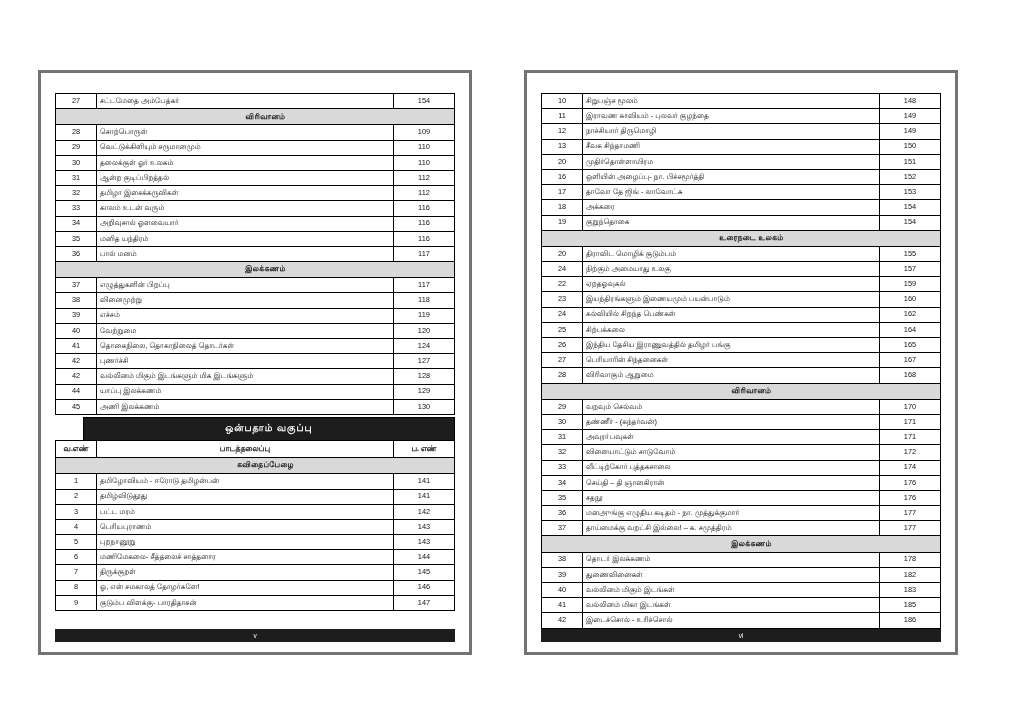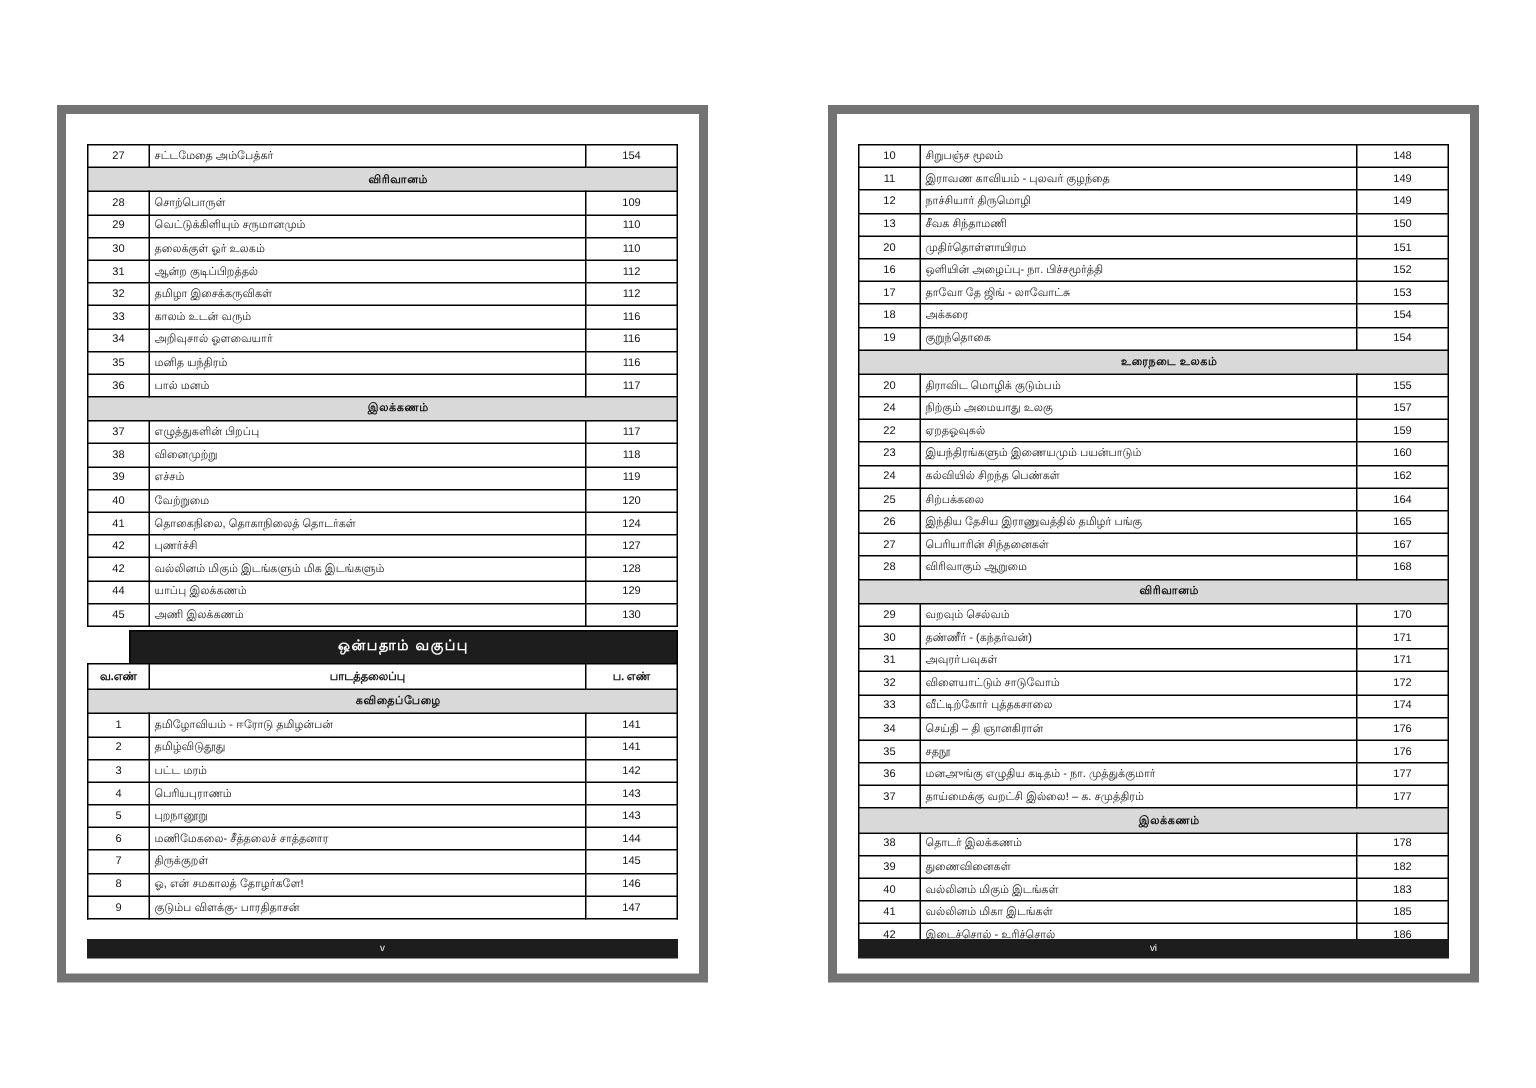--- a/index.html
+++ b/index.html
@@ -15,25 +15,25 @@
     width: 1024px;
     height: 725px;
     background: #ffffff;
   }
   .sheet {
     position: absolute;
     top: 70px;
     width: 434px;
     height: 585px;
     background: #ffffff;
-    border: 6px solid #737373;
+    border: 3px solid #737373;
     box-sizing: border-box;
   }
   .sheet.left { left: 38px; }
-  .sheet.right { left: 552px; }
+  .sheet.right { left: 524px; }
 
   .sheet-inner {
     position: absolute;
     left: 14px;
     right: 14px;
     top: 20px;
     bottom: 30px;
   }
 
   table.toc {

